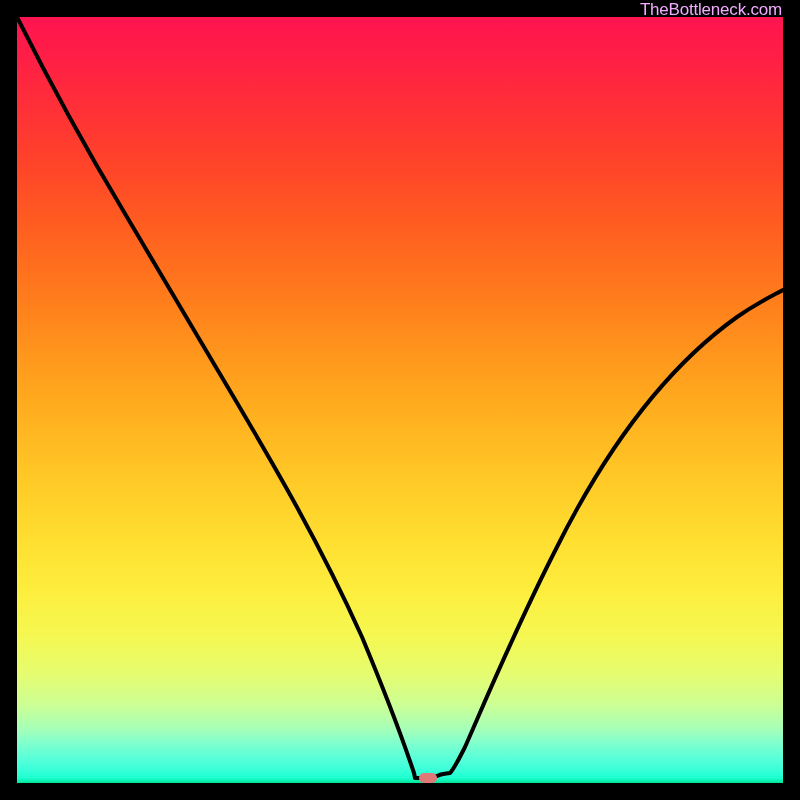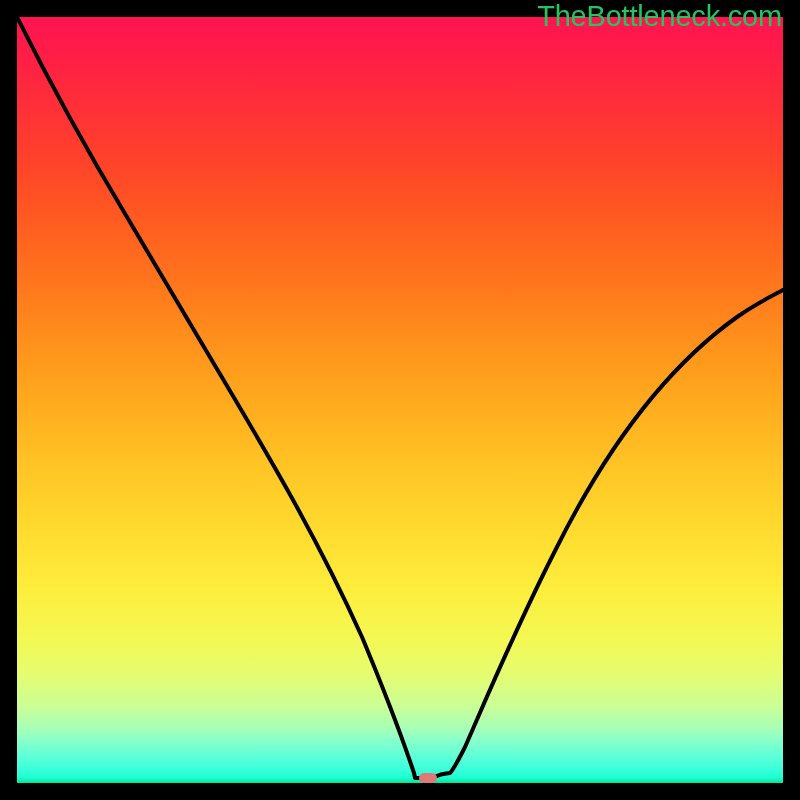--- a/index.html
+++ b/index.html
@@ -44,22 +44,22 @@
       #34ffd8 98.5%,
       #1effd0 99.3%,
       #0cf2b4 99.7%,
       #00e48f 100%
     );
   }
   .attribution {
     position: absolute;
     top: 0px;
     right: 18px;
-    color: #22c55e;
-    font-size: 29px;
+    color: #f0abfc;
+    font-size: 17px;
     font-weight: 500;
     letter-spacing: -0.2px;
   }
   svg.curve {
     position: absolute;
     left: 0;
     top: 0;
     width: 766px;
     height: 766px;
   }

